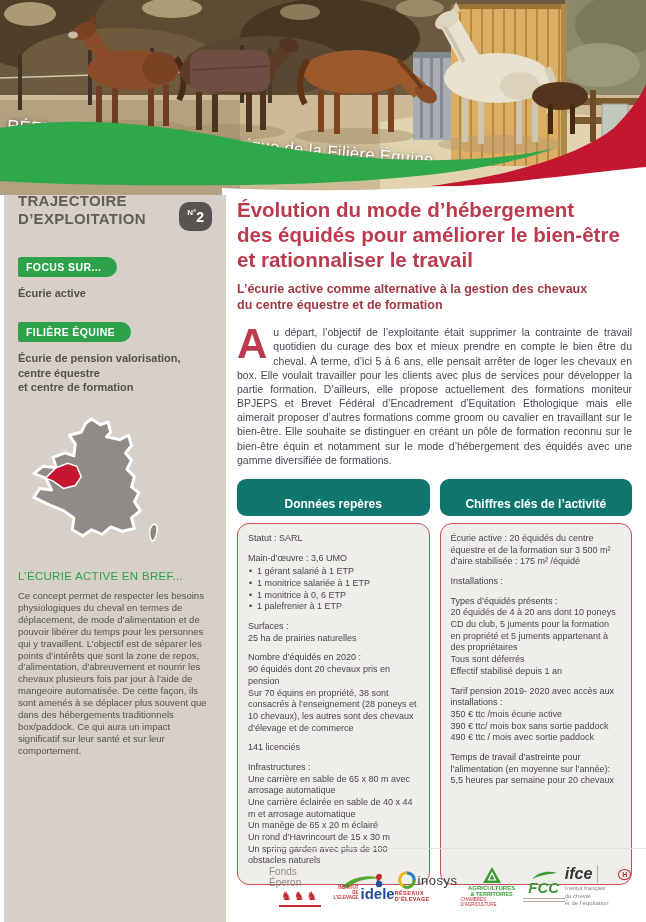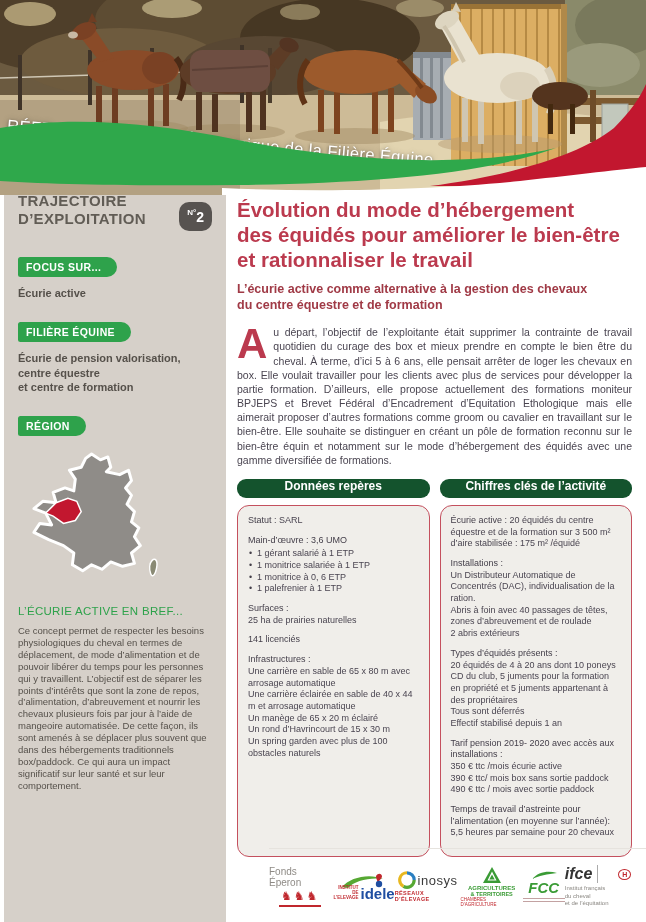--- a/index.html
+++ b/index.html
@@ -33,22 +33,22 @@
 
   
   .main { position:absolute; left:237px; top:195px; width:395px; height:727px; z-index:1; }
   .title { white-space:pre-line; color:#bb3a4e; font-size:20.5px; font-weight:700; line-height:1.22; margin-top:2px; }
   .subtitle { white-space:pre-line; color:#a03a46; font-size:12.5px; font-weight:700; line-height:1.25; margin-top:10px; }
   .intro { margin-top:12px; font-size:10.5px; line-height:1.35; color:#4a4551; text-align:justify; }
   .dropcap { float:left; font-size:42px; line-height:34px; font-weight:700; color:#bb3a4e; padding:2px 6px 0 0; }
 
   .boxes { display:flex; gap:10px; margin-top:12px; }
   .boxcol { flex:1; display:flex; flex-direction:column; }
-  .box-head { background:#14532d; color:#fff; text-align:center; font-weight:700; font-size:12px;
-    border-radius:9px; padding:0 0 5px 0; margin-bottom:7px; }
+  .box-head { background:#0f766e; color:#fff; text-align:center; font-weight:700; font-size:12px;
+    border-radius:9px; padding:18px 0 5px 0; margin-bottom:7px; }
   .box { border:1.5px solid #c4505e; border-radius:12px; background:#f0eeea; padding:9px 10px; flex:1;
     font-size:9px; line-height:1.3; color:#4a4551; }
   .blk { margin-bottom:8px; }
   .lbl { font-weight:400; color:#433e49; }
   .txt { white-space:pre-line; }
   .bullets { margin-top:2px; }
   .bullet { padding-left:9px; position:relative; }
   .bullet::before { content:"•"; position:absolute; left:1px; top:0; color:#433e49; }
 
   
@@ -218,21 +218,20 @@
     </div>
 
     <div><span class="pill">FOCUS SUR...</span></div>
     <div class="side-val">Écurie active</div>
 
     <div><span class="pill">FILIÈRE ÉQUINE</span></div>
     <div class="side-val">Écurie de pension valorisation,
 centre équestre
 et centre de formation</div>
 
-    <div><span class="pill">RÉGION</span></div>
     <div class="map-wrap">
       <svg width="148" height="136" viewBox="0 0 100 92">
         <path d="M47,2 L53,6 L58,4 L60,11 L57,14 L66,16 L72,13 L74,20 L70,25 L74,30 L71,36 L76,41 L74,48 L79,52 L76,58 L80,64 L74,69 L76,76 L68,78 L60,75 L54,80 L47,77 L41,81 L34,77 L35,69 L28,64 L18,60 L8,55 L12,49 L20,50 L16,42 L8,39 L14,34 L23,35 L21,28 L29,25 L35,27 L36,19 L32,13 L40,11 L43,5 Z" fill="#8f8c88" stroke="#ffffff" stroke-width="2" stroke-linejoin="round"></path>
         <path d="M23,35 L31,32 L37,34 L40,41 L36,47 L28,49 L21,44 L16,42 Z" fill="#c2172f" stroke="#ffffff" stroke-width="1"></path>
         <path d="M88,74 C90,72 92,74 91,79 C90,84 88,86 87,83 C86,80 86,76 88,74 Z" fill="#8a8a74" stroke="#ffffff" stroke-width="1"></path>
       </svg>
     </div>
 
     <div class="bref-label">L’ÉCURIE ACTIVE EN BREF...</div>
     <div class="bref-text">Ce concept permet de respecter les besoins physiologiques du cheval en termes de déplacement, de mode d’alimentation et de pouvoir libérer du temps pour les personnes qui y travaillent. L’objectif est de séparer les points d’intérêts que sont la zone de repos, d’alimentation, d’abreuvement et nourrir les chevaux plusieurs fois par jour à l’aide de mangeoire automatisée. De cette façon, ils sont amenés à se déplacer plus souvent que dans des hébergements traditionnels box/paddock. Ce qui aura un impact significatif sur leur santé et sur leur comportement.</div>
@@ -260,42 +259,44 @@
               <div class="bullet">1 monitrice salariée à 1 ETP</div>
               <div class="bullet">1 monitrice à 0, 6 ETP</div>
               <div class="bullet">1 palefrenier à 1 ETP</div>
             </div>
           </div>
           <div class="blk">
               <div class="lbl">Surfaces :</div>
               <div class="txt">25 ha de prairies naturelles</div>
             </div>
           <div class="blk">
+              <div class="lbl">Nombre d’équidés en 2020 :</div>
+              <div class="txt">90 équidés dont 20 chevaux pris en pension
+Sur 70 équins en propriété, 38 sont consacrés à l’enseignement (28 poneys et 10 chevaux), les autres sont des chevaux d’élevage et de commerce</div>
+            </div>
+          <div class="blk">
               <div class="lbl">141 licenciés</div>
             </div>
           <div class="blk">
               <div class="lbl">Infrastructures :</div>
               <div class="txt">Une carrière en sable de 65 x 80 m avec arrosage automatique
 Une carrière éclairée en sable de 40 x 44 m et arrosage automatique
 Un manège de 65 x 20 m éclairé
 Un rond d’Havrincourt de 15 x 30 m
 Un spring garden avec plus de 100 obstacles naturels</div>
             </div>
         </div>
       </div>
 
       <div class="boxcol">
         <div class="box-head">Chiffres clés de l’activité</div>
         <div class="box">
           <div class="blk"><span class="lbl">Écurie active</span><span> : 20 équidés du centre équestre et de la formation sur 3 500 m² d’aire stabilisée : 175 m² /équidé</span></div>
           <div class="blk">
               <div class="lbl">Installations :</div>
-              <div class="txt">Un Distributeur Automatique de Concentrés (DAC), individualisation de la ration.
-Abris à foin avec 40 passages de têtes, zones d’abreuvement et de roulade
-2 abris extérieurs</div>
             </div>
           <div class="blk">
               <div class="lbl">Types d’équidés présents :</div>
               <div class="txt">20 équidés de 4 à 20 ans dont 10 poneys CD du club, 5 juments pour la formation en propriété et 5 juments appartenant à des propriétaires
 Tous sont déferrés
 Effectif stabilisé depuis 1 an</div>
             </div>
           <div class="blk">
               <div class="lbl">Tarif pension 2019- 2020 avec accès aux installations :</div>
               <div class="txt">350 € ttc /mois écurie active

